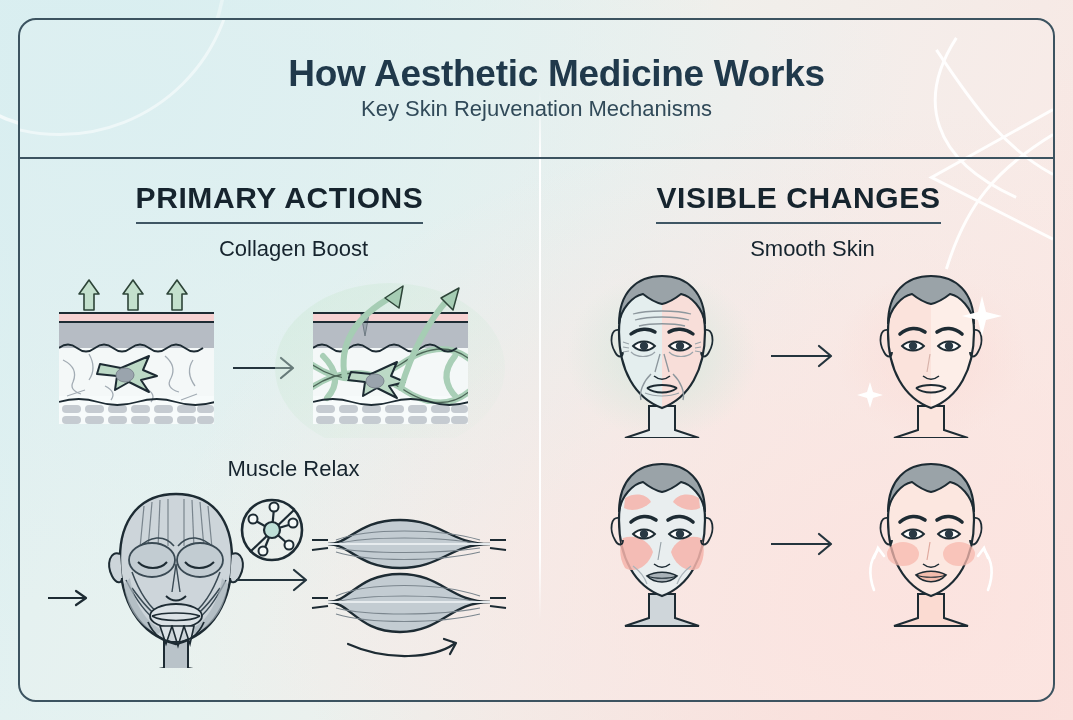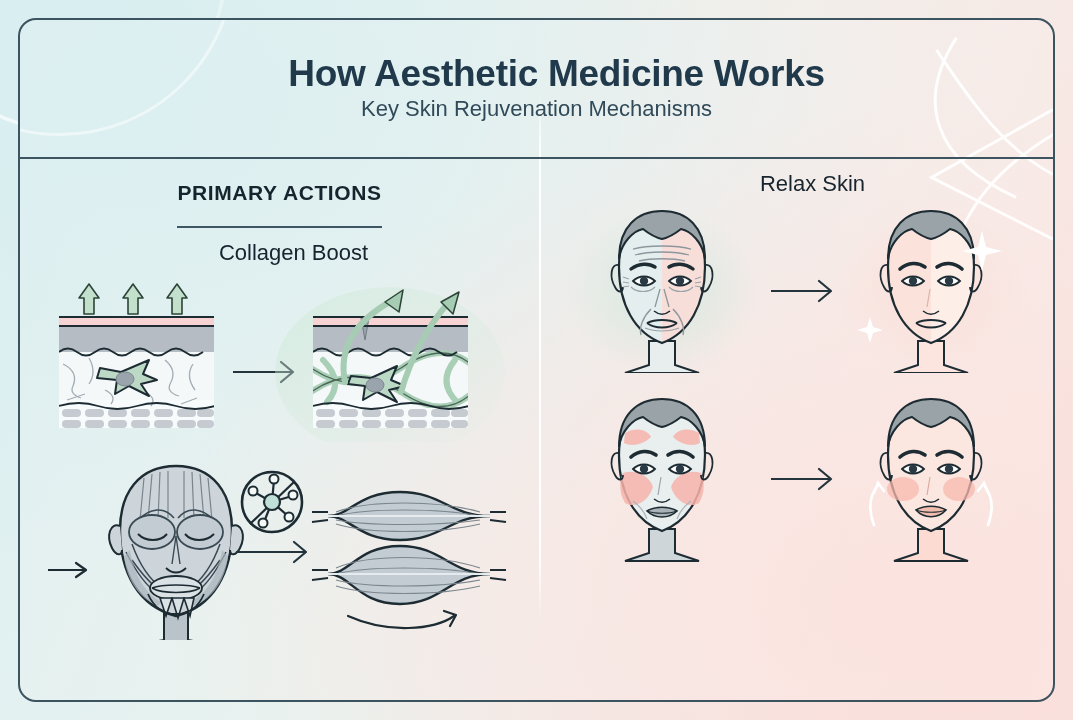--- a/index.html
+++ b/index.html
@@ -50,22 +50,22 @@
     z-index:5;
   }
 
   
   .col { position:absolute; top:139px; width:519px; height:545px; }
   .col.left  { left:0; }
   .col.right { left:519px; }
 
   .col-head { text-align:center; padding-top:22px; }
   .col-head .ch-text {
-    display:inline-block; font-size:21px; font-weight:bold; letter-spacing:0.6px;
-    color:#16242e; padding-bottom:21px; border-bottom:2px solid #3f5664;
+    display:inline-block; font-size:30px; font-weight:bold; letter-spacing:0.6px;
+    color:#16242e; padding-bottom:7px; border-bottom:2px solid #3f5664;
   }
 
   .block { position:relative; margin-top:12px; }
   .block-label {
     text-align:center; font-size:22px; color:#16242e; font-weight:500;padding-left:28px;
   }
   .viz { position:relative; width:100%; height:170px; margin-top:6px; }
   .viz svg { display:block; margin:0 auto; }
 </style>
 </head>
@@ -239,20 +239,21 @@
             </g>
             <g fill="#a6cdb4" stroke="#2d4438" stroke-width="1.5" stroke-linejoin="round">
               <path d="M358 18 L354 40 L340 30 Z"></path>
               <path d="M414 20 L408 42 L396 30 Z"></path>
             </g>
           </svg>
         </div>
       </div>
 
       <div class="block" style="margin-top:18px;">
+        <div class="block-label">Muscle Relax</div>
         <div class="viz" style="height:180px;">
           <svg width="480" height="180" viewBox="0 0 480 180">
 
             <g stroke="#1d2b33" stroke-width="2.2" fill="none">
               <line x1="8" y1="110" x2="44" y2="110"></line>
               <polyline points="36,103 46,110 36,117" stroke-linecap="round" stroke-linejoin="round"></polyline>
             </g>
 
             <g transform="translate(48,4)">
               <path d="M76 148 L76 176 L44 182 L44 186 L132 186 L132 182 L100 176 L100 148 Z" fill="#b9c3c9" stroke="#1d2b33" stroke-width="2"></path>
@@ -366,23 +367,26 @@
                 <path d="M20 134 C60 152 106 148 126 134" stroke-linecap="round"></path>
                 <polyline points="116,129 128,133 122,144" stroke-linecap="round" stroke-linejoin="round"></polyline>
               </g>
             </g>
           </svg>
         </div>
       </div>
     </div>
 
     <div class="col right">
+      <div class="col-head">
+        <span class="ch-text">VISIBLE CHANGES</span>
+      </div>
 
       <div class="block">
-        <div class="block-label">Relax Skin</div>
+        <div class="block-label">Smooth Skin</div>
         <div class="viz">
           <svg width="480" height="170" viewBox="0 0 480 170">
             <defs>
               <linearGradient id="faceSplitA" x1="0" y1="0" x2="1" y2="0">
                 <stop offset="0%" stop-color="#e4eeee"></stop>
                   <stop offset="50%" stop-color="#e4eeee"></stop>
                 <stop offset="50%" stop-color="#f8ded9"></stop>
                   <stop offset="100%" stop-color="#f8ded9"></stop>
               </linearGradient>
               <linearGradient id="faceSplitB" x1="0" y1="0" x2="1" y2="0">

